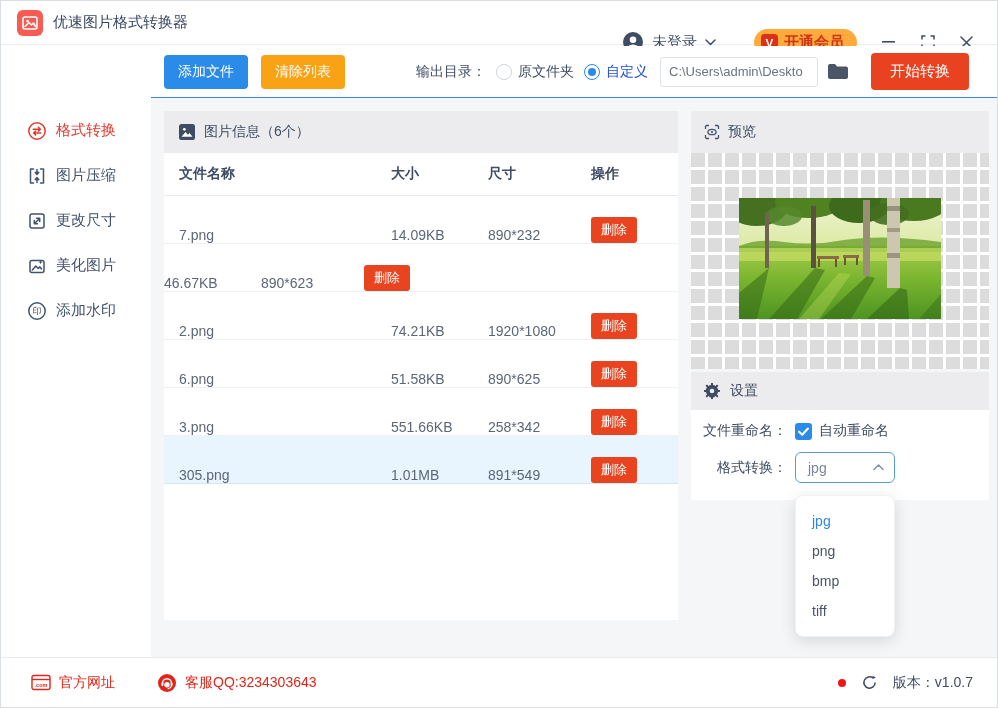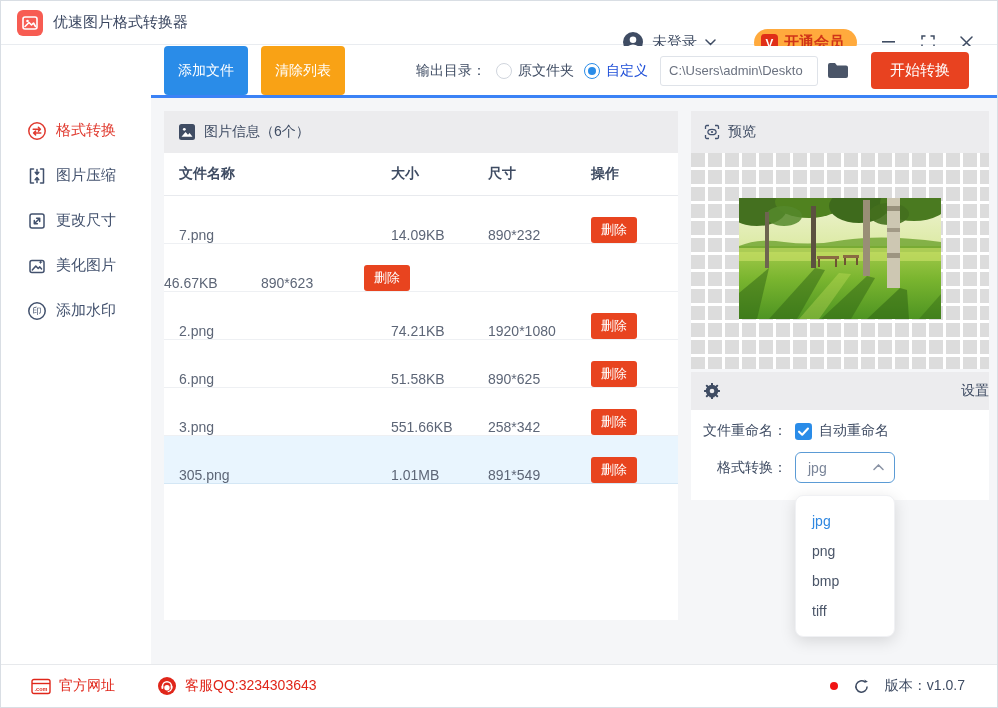--- a/index.html
+++ b/index.html
@@ -19,21 +19,21 @@
   .winbtn.min { margin-left:16px; font-size:18px; }
   .winbtn.max { margin-left:10px; }
   .winbtn.close { margin-left:8px; font-size:21px; }
 
   
   .sidebar { position:absolute; left:0; top:45px; width:150px; height:618px; background:#fff; padding-top:62px; }
   .side-item { height:45px; display:flex; align-items:center; gap:9px; padding-left:26px; font-size:15px; color:#42516d; cursor:pointer; }
   .side-item.active { color:#e03a2f; }
 
   
-  .toolbar { position:absolute; left:150px; top:45px; width:848px; height:52px; background:#fff; border-bottom:3px solid #3b82f6; display:flex; padding:0 30px 0 13px; }
+  .toolbar { position:absolute; left:150px; top:45px; width:848px; height:52px; background:#fff; border-bottom:1px solid #3b82f6; display:flex; align-items:center; padding:0 30px 0 13px; }
   .btn { border:none; border-radius:4px; color:#fff; font-size:14px; padding:8px 14px; cursor:pointer; font-family:inherit; }
   .btn-add { background:#2a8ce8; }
   .btn-clear { background:#f9a215; margin-left:13px; }
   .out-group { margin-left:auto; display:flex; align-items:center; }
   .out-label { color:#3f4c63; font-size:14px; }
   .radio-row { display:flex; align-items:center; gap:6px; margin-left:10px; cursor:pointer; }
   .radio { width:16px; height:16px; border-radius:50%; border:1.5px solid #d0d5dd; background:#fff; }
   .radio.sel { border:1.5px solid #2a8ce8; position:relative; }
   .radio.sel::after { content:""; position:absolute; left:3px; top:3px; width:8px; height:8px; border-radius:50%; background:#2a8ce8; }
   .radio-label { color:#3f4c63; }
@@ -60,33 +60,33 @@
   
   .right-panel { position:absolute; left:540px; top:13px; width:298px; height:553px; }
   .preview-header { position:absolute; left:0; top:0; width:298px; height:42px; background:#ececee; display:flex; align-items:center; gap:8px; padding-left:13px; color:#3f4c63; }
   .checker { position:absolute; left:0; top:42px; width:298px; height:216px;
     background-color:#fff;
     background-image:
       repeating-linear-gradient(180deg, rgba(255,255,255,0) 0 14px, #fff 14px 17px),
       repeating-linear-gradient(90deg, #dcdcdc 0 14px, #fff 14px 17px);
   }
   .preview-img { position:absolute; left:48px; top:45px; width:202px; height:121px; display:block; }
-  .settings-header { position:absolute; left:0; top:261px; width:298px; height:38px; background:#ececee; display:flex; align-items:center; gap:4px; padding-left:13px; color:#3f4c63;justify-content:space-between; }
+  .settings-header { position:absolute; left:0; top:261px; width:298px; height:38px; background:#ececee; display:flex; align-items:center; gap:10px; padding-left:13px; color:#3f4c63; }
   .settings-body { position:absolute; left:0; top:299px; width:298px; height:90px; background:#fff; padding-top:12px; }
   .set-row { display:flex; align-items:center; margin-bottom:12px; }
   .set-label { width:96px; text-align:right; color:#3f4c63; }
   .checkbox { width:17px; height:17px; margin-left:8px; display:flex; cursor:pointer; }
   .check-text { margin-left:7px; color:#3f4c63; }
   .select-box { margin-left:8px; width:100px; height:31px; border:1.5px solid #5b9bd5; border-radius:6px; background:#fff; display:flex; align-items:center; justify-content:space-between; padding:0 10px 0 12px; cursor:pointer; color:#7a8599; }
   .dropdown { position:absolute; left:104px; top:384px; width:100px; background:#fff; border:1px solid #f0f1f4; border-radius:8px; box-shadow:0 4px 16px rgba(0,0,0,0.13); padding:10px 0; z-index:5; }
   .dd-item { height:30px; line-height:30px; padding-left:16px; color:#4a5568; cursor:pointer; }
   .dd-item.sel { color:#2f87e0; }
 
   
-  .footer { position:absolute; left:0; bottom:0; width:998px; height:43px; background:#fff; border-top:1px solid #e7e9ec; display:flex; align-items:center; padding:0 34px 0 30px; }
+  .footer { position:absolute; left:0; bottom:0; width:998px; height:50px; background:#fff; border-top:1px solid #e7e9ec; display:flex; align-items:center; padding:0 26px 0 30px; }
   .f-link { display:flex; align-items:center; gap:8px; color:#e0261a; cursor:pointer; }
   .f-link + .f-link { margin-left:42px; }
   .f-right { margin-left:auto; display:flex; align-items:center; gap:16px; color:#3f4c63; }
   .dot { width:8px; height:8px; border-radius:50%; background:#f01414; }
   .refresh { display:flex; cursor:pointer; }
 </style>
 </head>
 <body>
 
 <div id="window">

